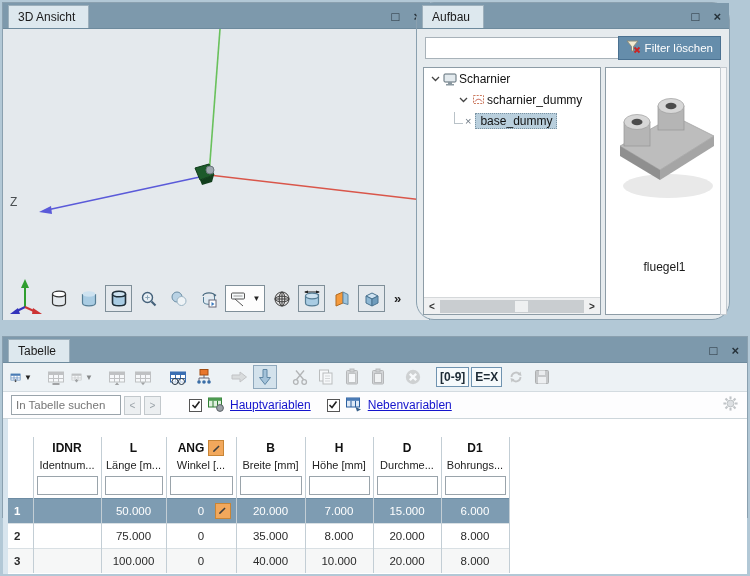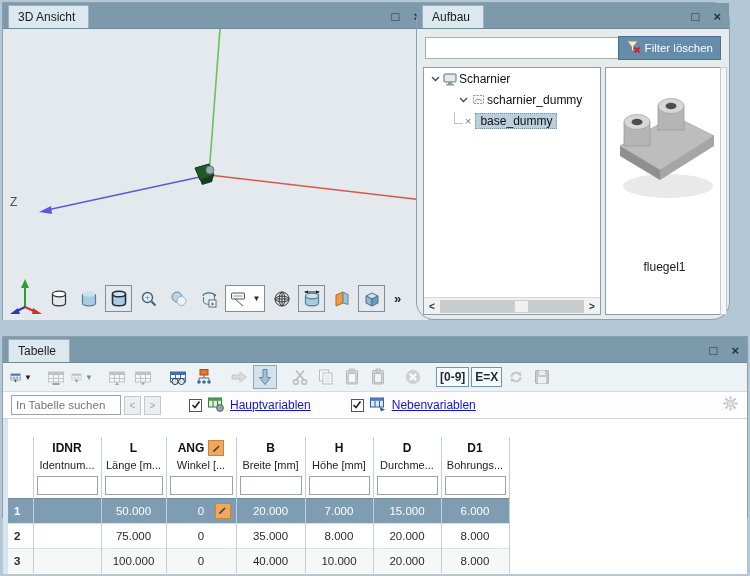--- a/index.html
+++ b/index.html
@@ -431,21 +431,21 @@
           <rect x="6" y="2.5" width="6" height="4.5" fill="#e2e9ee"></rect>
           <rect x="5" y="9" width="8" height="6.5" fill="#eaeff3"></rect>
         </svg>
       </div>
     </div>
   <div id="tab-filterbar">
     <input id="table-search" placeholder="In Tabelle suchen" style="">
     <span class="navbtn">&lt;</span>
     <span class="navbtn">&gt;</span>
     <span style="width:28px"></span>
-    <span id="fgroups" style="display:flex;align-items:center;gap:40px;">
+    <span id="fgroups" style="display:flex;align-items:center;gap:16px;">
         <span class="fgroup">
           <span class="cbx">
             <svg width="10" height="10" viewBox="0 0 10 10">
               <polyline points="1.5,5 4,7.5 8.5,1.5" fill="none" stroke="#222" stroke-width="1.6"></polyline>
             </svg>
           </span>
           <span><svg width="18" height="18" viewBox="0 0 18 18">
               <rect x="1.5" y="3" width="13" height="9" fill="#dff0df" stroke="#2e7d32"></rect>
               <rect x="1.5" y="3" width="13" height="2.8" fill="#4c9a50"></rect>
               <line x1="6" y1="5.8" x2="6" y2="12" stroke="#2e7d32"></line>

